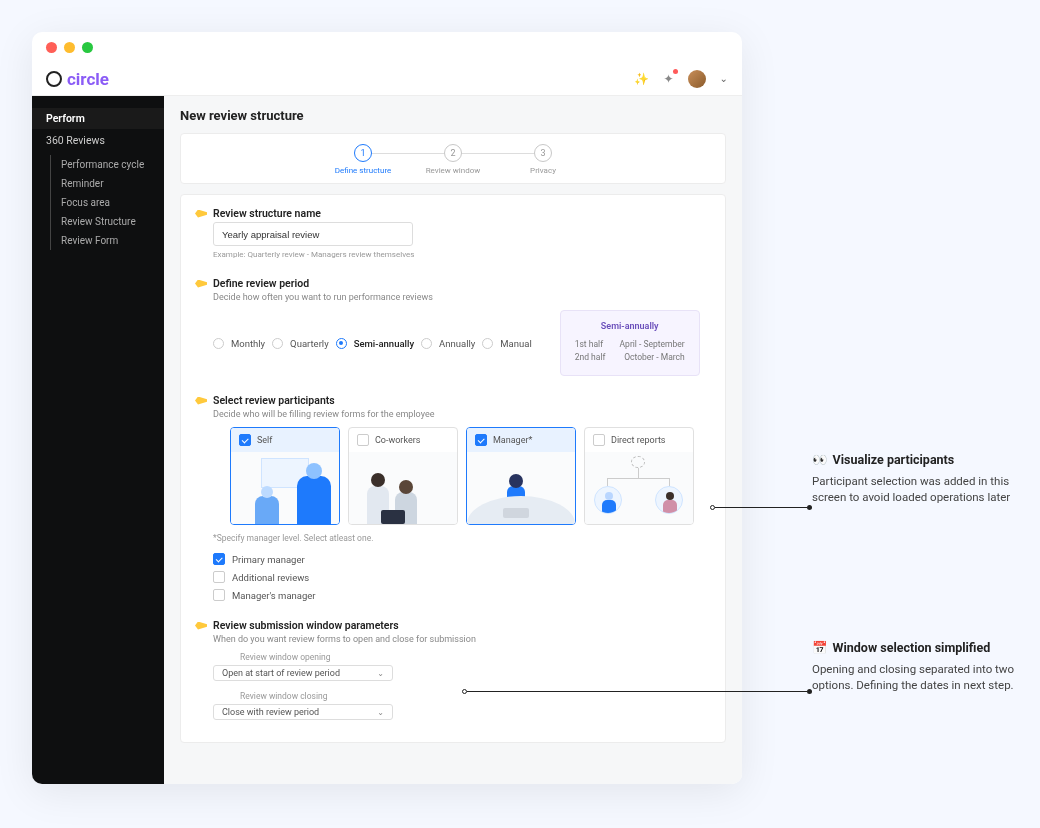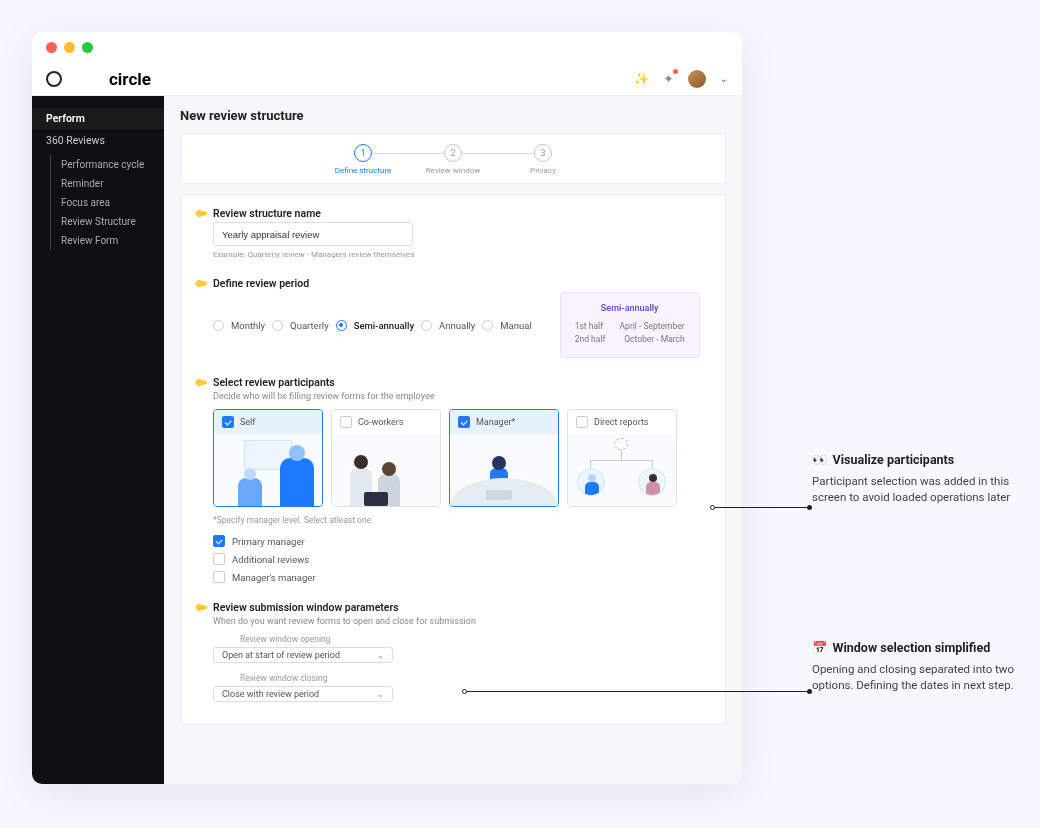--- a/index.html
+++ b/index.html
@@ -6,21 +6,21 @@
 body { font-family: -apple-system, BlinkMacSystemFont, "Segoe UI", Roboto, sans-serif; background: #f5f8ff; width: 1040px; height: 828px; position: relative; }
 .app-window { position: absolute; left: 32px; top: 32px; width: 710px; height: 752px; background: #fff; border-radius: 10px; box-shadow: 0 8px 40px rgba(0,0,0,0.08); overflow: hidden; display: flex; flex-direction: column; }
 .titlebar { height: 30px; display: flex; align-items: center; padding: 0 14px; gap: 7px; }
 .dot { width: 11px; height: 11px; border-radius: 50%; }
 .dot.red { background: #ff5f57; }
 .dot.yellow { background: #febc2e; }
 .dot.green { background: #28c840; }
 .topbar { height: 34px; display: flex; align-items: center; padding: 0 14px; border-bottom: 1px solid #eee; }
 .logo { display: flex; align-items: center; gap: 5px; }
 .logo-ring { width: 16px; height: 16px; border: 2.5px solid #222; border-radius: 50%; }
-.logo-text { font-weight: 700; font-size: 17px; color: #000000; margin-left: 42px; }
+.logo-text { font-weight: 700; font-size: 17px; color: #8b5cf6; }
 .topbar-spacer { flex: 1; }
 .topbar-icons { display: flex; align-items: center; gap: 14px; }
 .avatar { width: 18px; height: 18px; border-radius: 50%; background: linear-gradient(135deg,#c98f5a,#8a5a2a); }
 .chev { font-size: 10px; color: #666; }
 .body { flex: 1; display: flex; min-height: 0; }
 .sidebar { width: 132px; background: #0e0f10; color: #d0d0d0; padding: 12px 0; font-size: 10.5px; }
 .sb-section { padding: 4px 14px; font-weight: 600; color: #fff; background: #1a1a1a; }
 .sb-sub { padding: 5px 14px 8px; color: #ccc; font-size: 10.5px; }
 .sb-list { border-left: 1px solid #444; margin-left: 18px; }
 .sb-item { padding: 4px 10px; color: #aaa; font-size: 10px; }
@@ -44,21 +44,21 @@
 .hint { font-size: 8px; color: #999; margin: 4px 0 0 18px; }
 .period-row { display: flex; gap: 28px; margin-left: 18px; }
 .radios { display: flex; flex-direction: row; gap: 7px; }
 .radio-item { display: flex; align-items: center; gap: 7px; font-size: 9.5px; color: #555; }
 .radio { width: 11px; height: 11px; border: 1.5px solid #ccc; border-radius: 50%; background: #fff; position: relative; flex-shrink: 0; }
 .radio.sel { border-color: #1e7afc; }
 .radio.sel::after { content: ''; position: absolute; left: 2px; top: 2px; width: 4px; height: 4px; background: #1e7afc; border-radius: 50%; }
 .period-preview { background: #f7f4ff; border: 1px solid #e8e2f7; border-radius: 4px; padding: 10px 14px; width: 140px; }
 .pp-title { text-align: center; font-size: 9px; color: #6b4fbb; font-weight: 600; margin-bottom: 8px; }
 .pp-row { display: flex; justify-content: space-between; font-size: 8.5px; color: #777; margin-bottom: 3px; }
-.participants { display: flex; gap: 8px; margin: 8px 0 8px 18px; }
+.participants { display: flex; gap: 8px; margin: 8px 0 8px 18px; justify-content: center; }
 .pcard { width: 110px; height: 98px; border: 1px solid #e0e0e0; border-radius: 4px; overflow: hidden; display: flex; flex-direction: column; }
 .pcard.sel { border-color: #1e7afc; }
 .pcard-head { display: flex; align-items: center; gap: 6px; padding: 6px 8px; font-size: 9px; color: #555; }
 .pcard.sel .pcard-head { background: #e8f2ff; }
 .check { width: 12px; height: 12px; border: 1.5px solid #ccc; border-radius: 2px; background: #fff; position: relative; flex-shrink: 0; }
 .check.on { background: #1e7afc; border-color: #1e7afc; }
 .check.on::after { content: ''; position: absolute; left: 2px; top: 3px; width: 5px; height: 2.5px; border-left: 1.5px solid #fff; border-bottom: 1.5px solid #fff; transform: rotate(-45deg); }
 .pcard-body { flex: 1; position: relative; background: #fafbfc; }
 .note { font-size: 8.5px; color: #999; margin: 0 0 10px 18px; }
 .check-list { display: flex; flex-direction: column; gap: 6px; margin-left: 18px; }
@@ -173,20 +173,21 @@
             </div>
           <input class="input-field" value="Yearly appraisal review" style="">
           <div class="hint">Example: Quarterly review - Managers review themselves</div>
         </div>
 
         <div class="section">
           <div class="sec-head">
               <span class="pointer"></span>
               <span class="sec-title">Define review period</span>
             </div>
+          <div class="sec-sub">Decide how often you want to run performance reviews</div>
           <div class="period-row">
             <div class="radios">
               <label class="radio-item">
                   <span class="radio"></span>
                   <span>Monthly</span>
                 </label>
               <label class="radio-item">
                   <span class="radio"></span>
                   <span>Quarterly</span>
                 </label>

